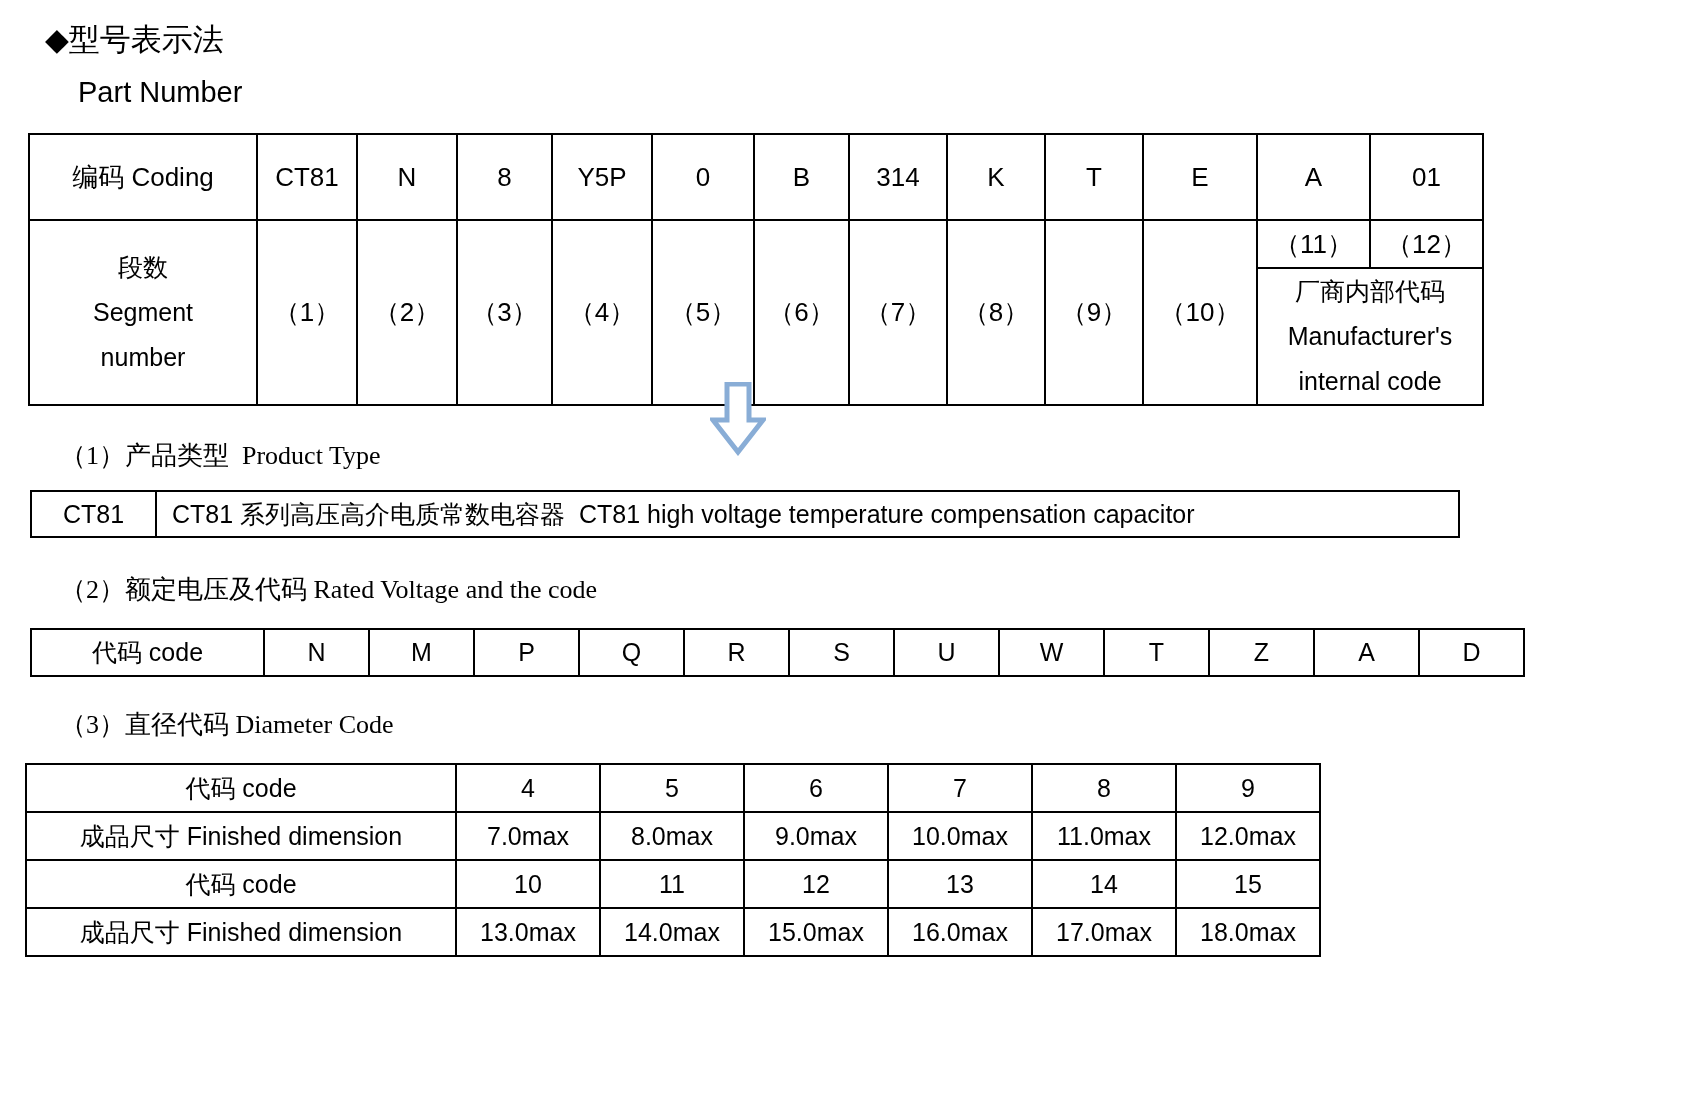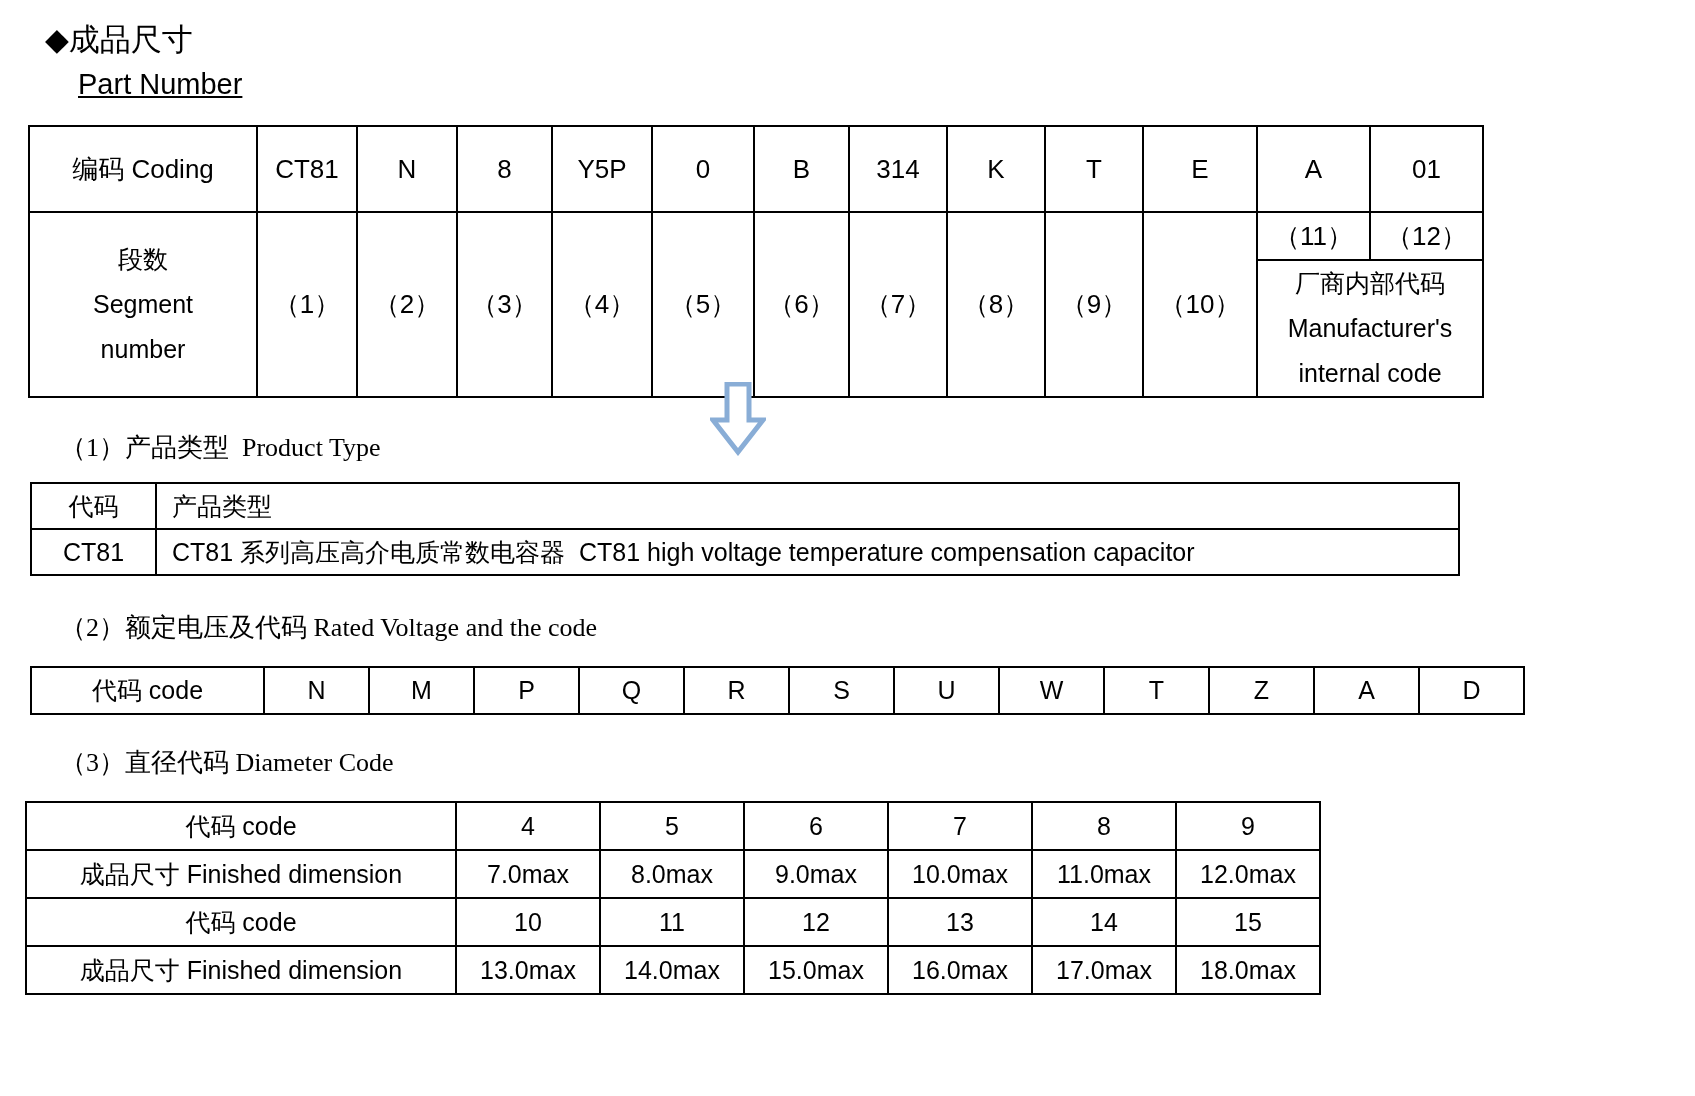--- a/index.html
+++ b/index.html
@@ -1,21 +1,21 @@
 <!DOCTYPE html>
 <html><head>
 <meta charset="utf-8">
 <style>
   html,body{margin:0;padding:0;background:#fff;}
   body{
     width:1695px;height:1096px;position:relative;overflow:hidden;
     font-family:"Liberation Sans","DejaVu Sans",sans-serif;color:#000;
   }
   .title-cn{margin:18px 0 0 45px;font-size:31px;line-height:44px;font-weight:500;}
-  .title-en{margin:0 0 0 78px;font-size:29px;line-height:44px;text-decoration:underline;}
+  .title-en{margin:8px 0 0 78px;font-size:29px;line-height:44px;}
 
   table{border-collapse:collapse;table-layout:fixed;}
   td{border:2px solid #000;text-align:center;vertical-align:middle;padding:0;overflow:hidden;}
 
   
   #coding-table{margin:19px 0 0 28px;width:1454px;border:2px solid #000;}
   #coding-table td{font-size:26px;}
   #coding-table tr.r1{height:86px;}
   #coding-table tr.r2{height:48px;}
   #coding-table tr.r3{height:137px;}
@@ -43,21 +43,21 @@
   #diameter-table{margin:20px 0 0 25px;width:1294px;}
   #diameter-table tr{height:48px;}
   #diameter-table td{font-size:25px;}
 
   .hd2{margin-top:34px;}
   .hd3{margin-top:30px;}
 </style>
 </head>
 <body>
 
-<div class="title-cn">◆成品尺寸</div>
+<div class="title-cn">◆型号表示法</div>
 <div class="title-en">Part Number</div>
 
 <table id="coding-table">
   <colgroup>
     <col style="width:228px">
       <col style="width:100px">
       <col style="width:100px">
       <col style="width:95px">
     <col style="width:100px">
       <col style="width:102px">
@@ -120,24 +120,20 @@
   </svg>
 </div>
 
 <div class="section-heading">（1）产品类型  Product Type</div>
 <table id="product-table">
   <colgroup>
       <col style="width:125px">
       <col style="width:1303px">
     </colgroup>
   <tbody>
-      <tr>
-    <td>代码</td>
-    <td class="lt">产品类型</td>
-  </tr>
   <tr>
     <td>CT81</td>
     <td class="lt">CT81 系列高压高介电质常数电容器  CT81 high voltage temperature compensation capacitor</td>
   </tr>
 </tbody>
   </table>
 
 <div class="section-heading hd2">（2）额定电压及代码 Rated Voltage and the code</div>
 <table id="voltage-table">
   <colgroup>

